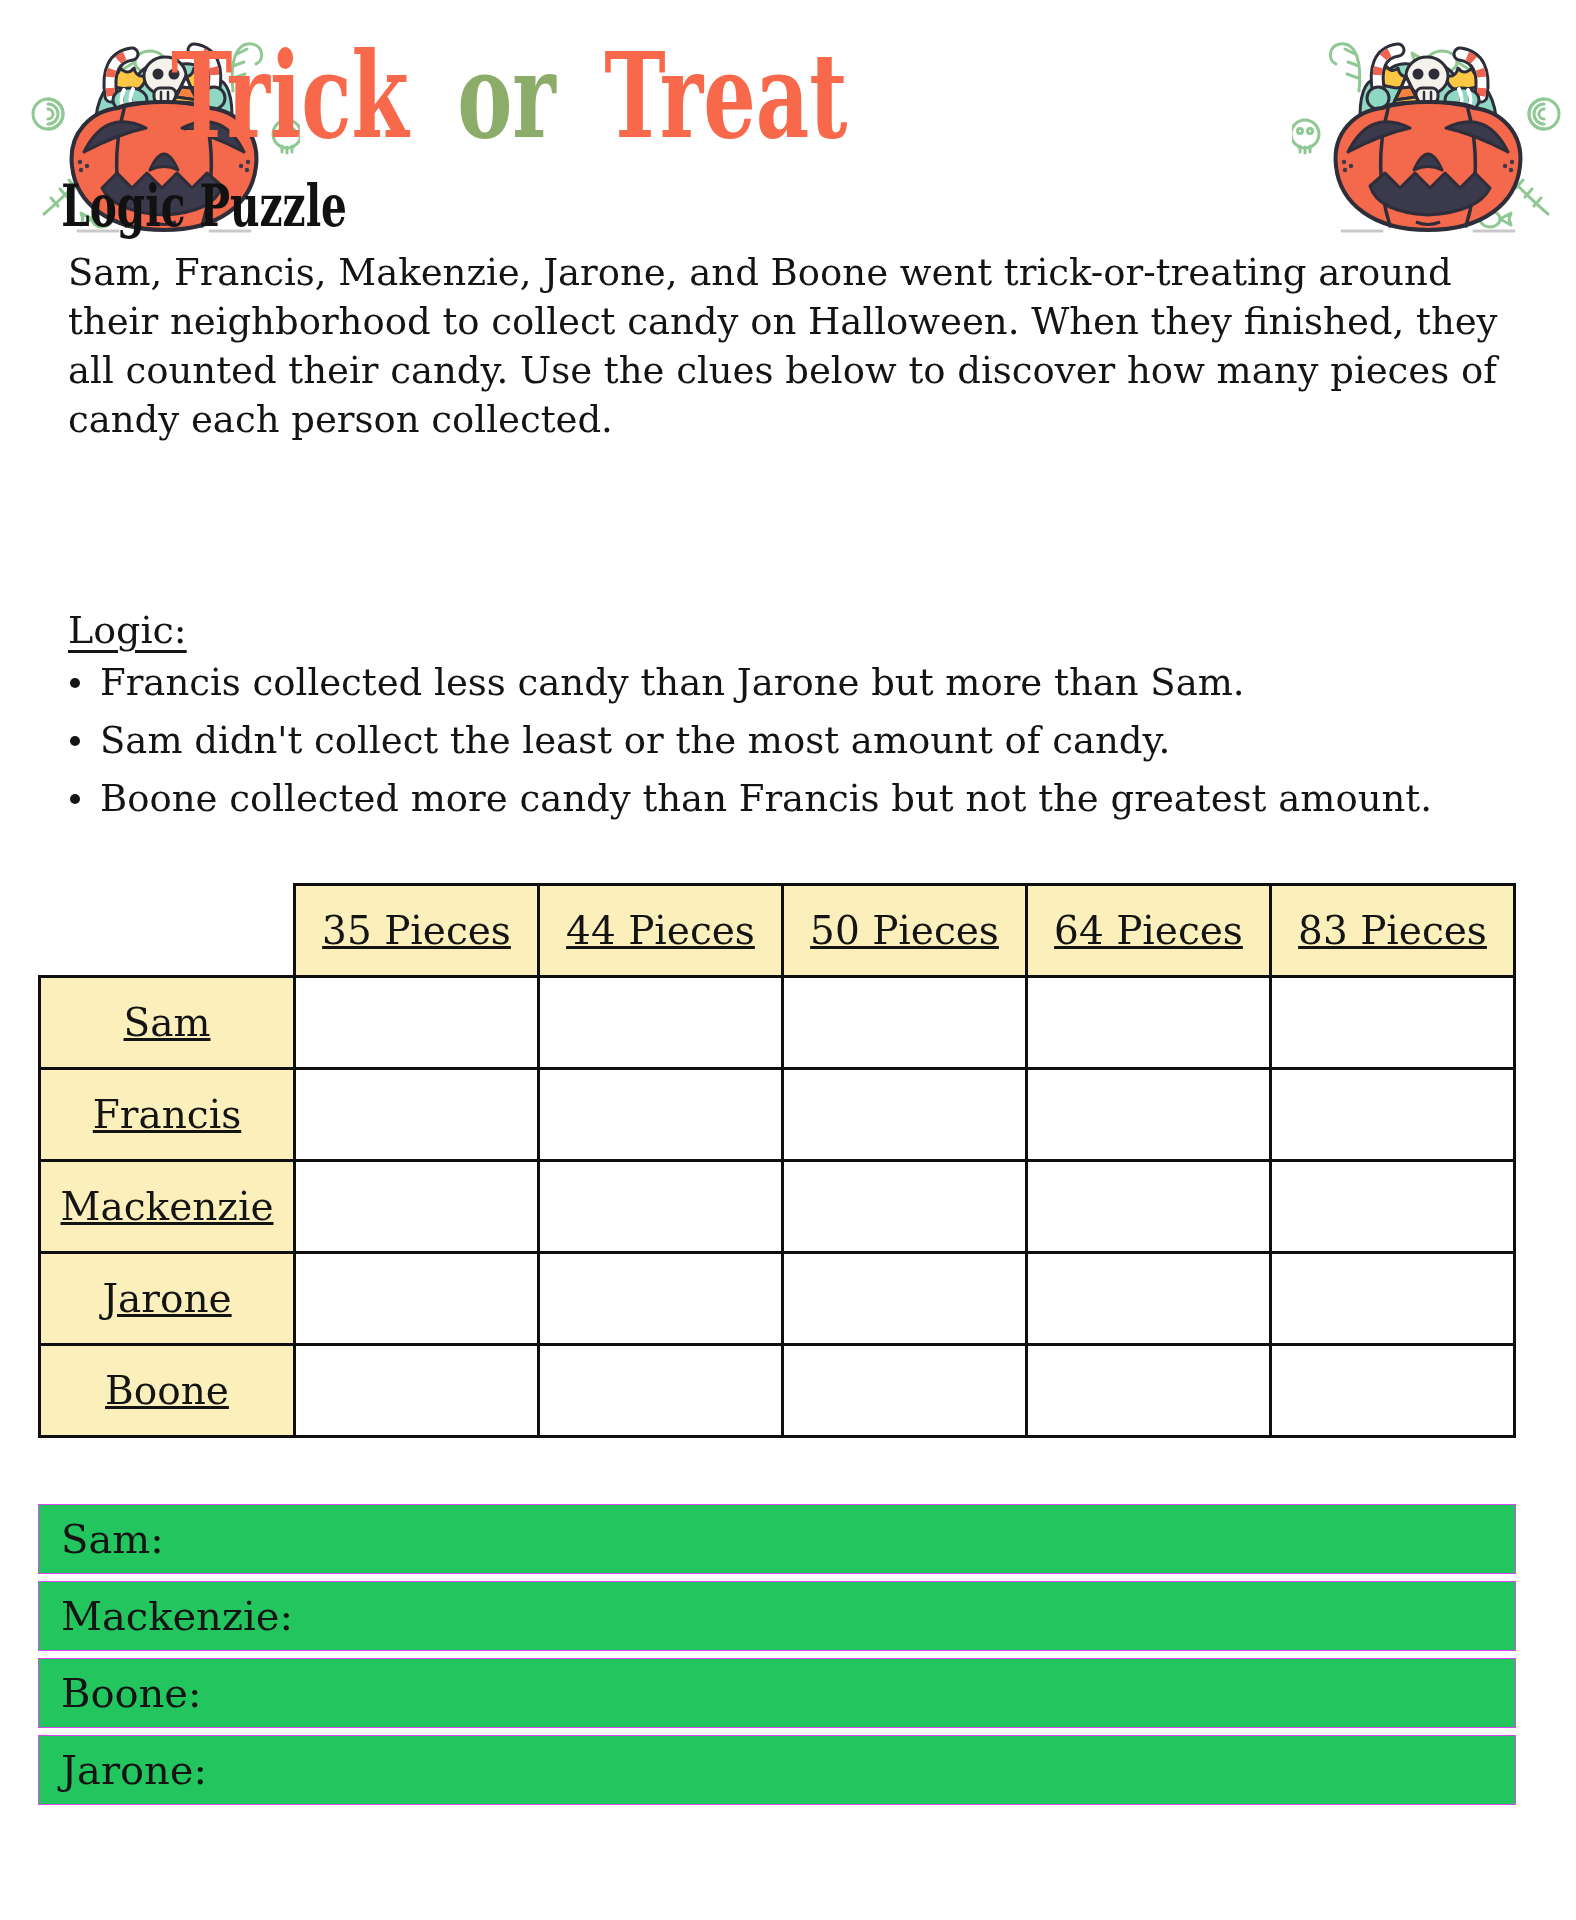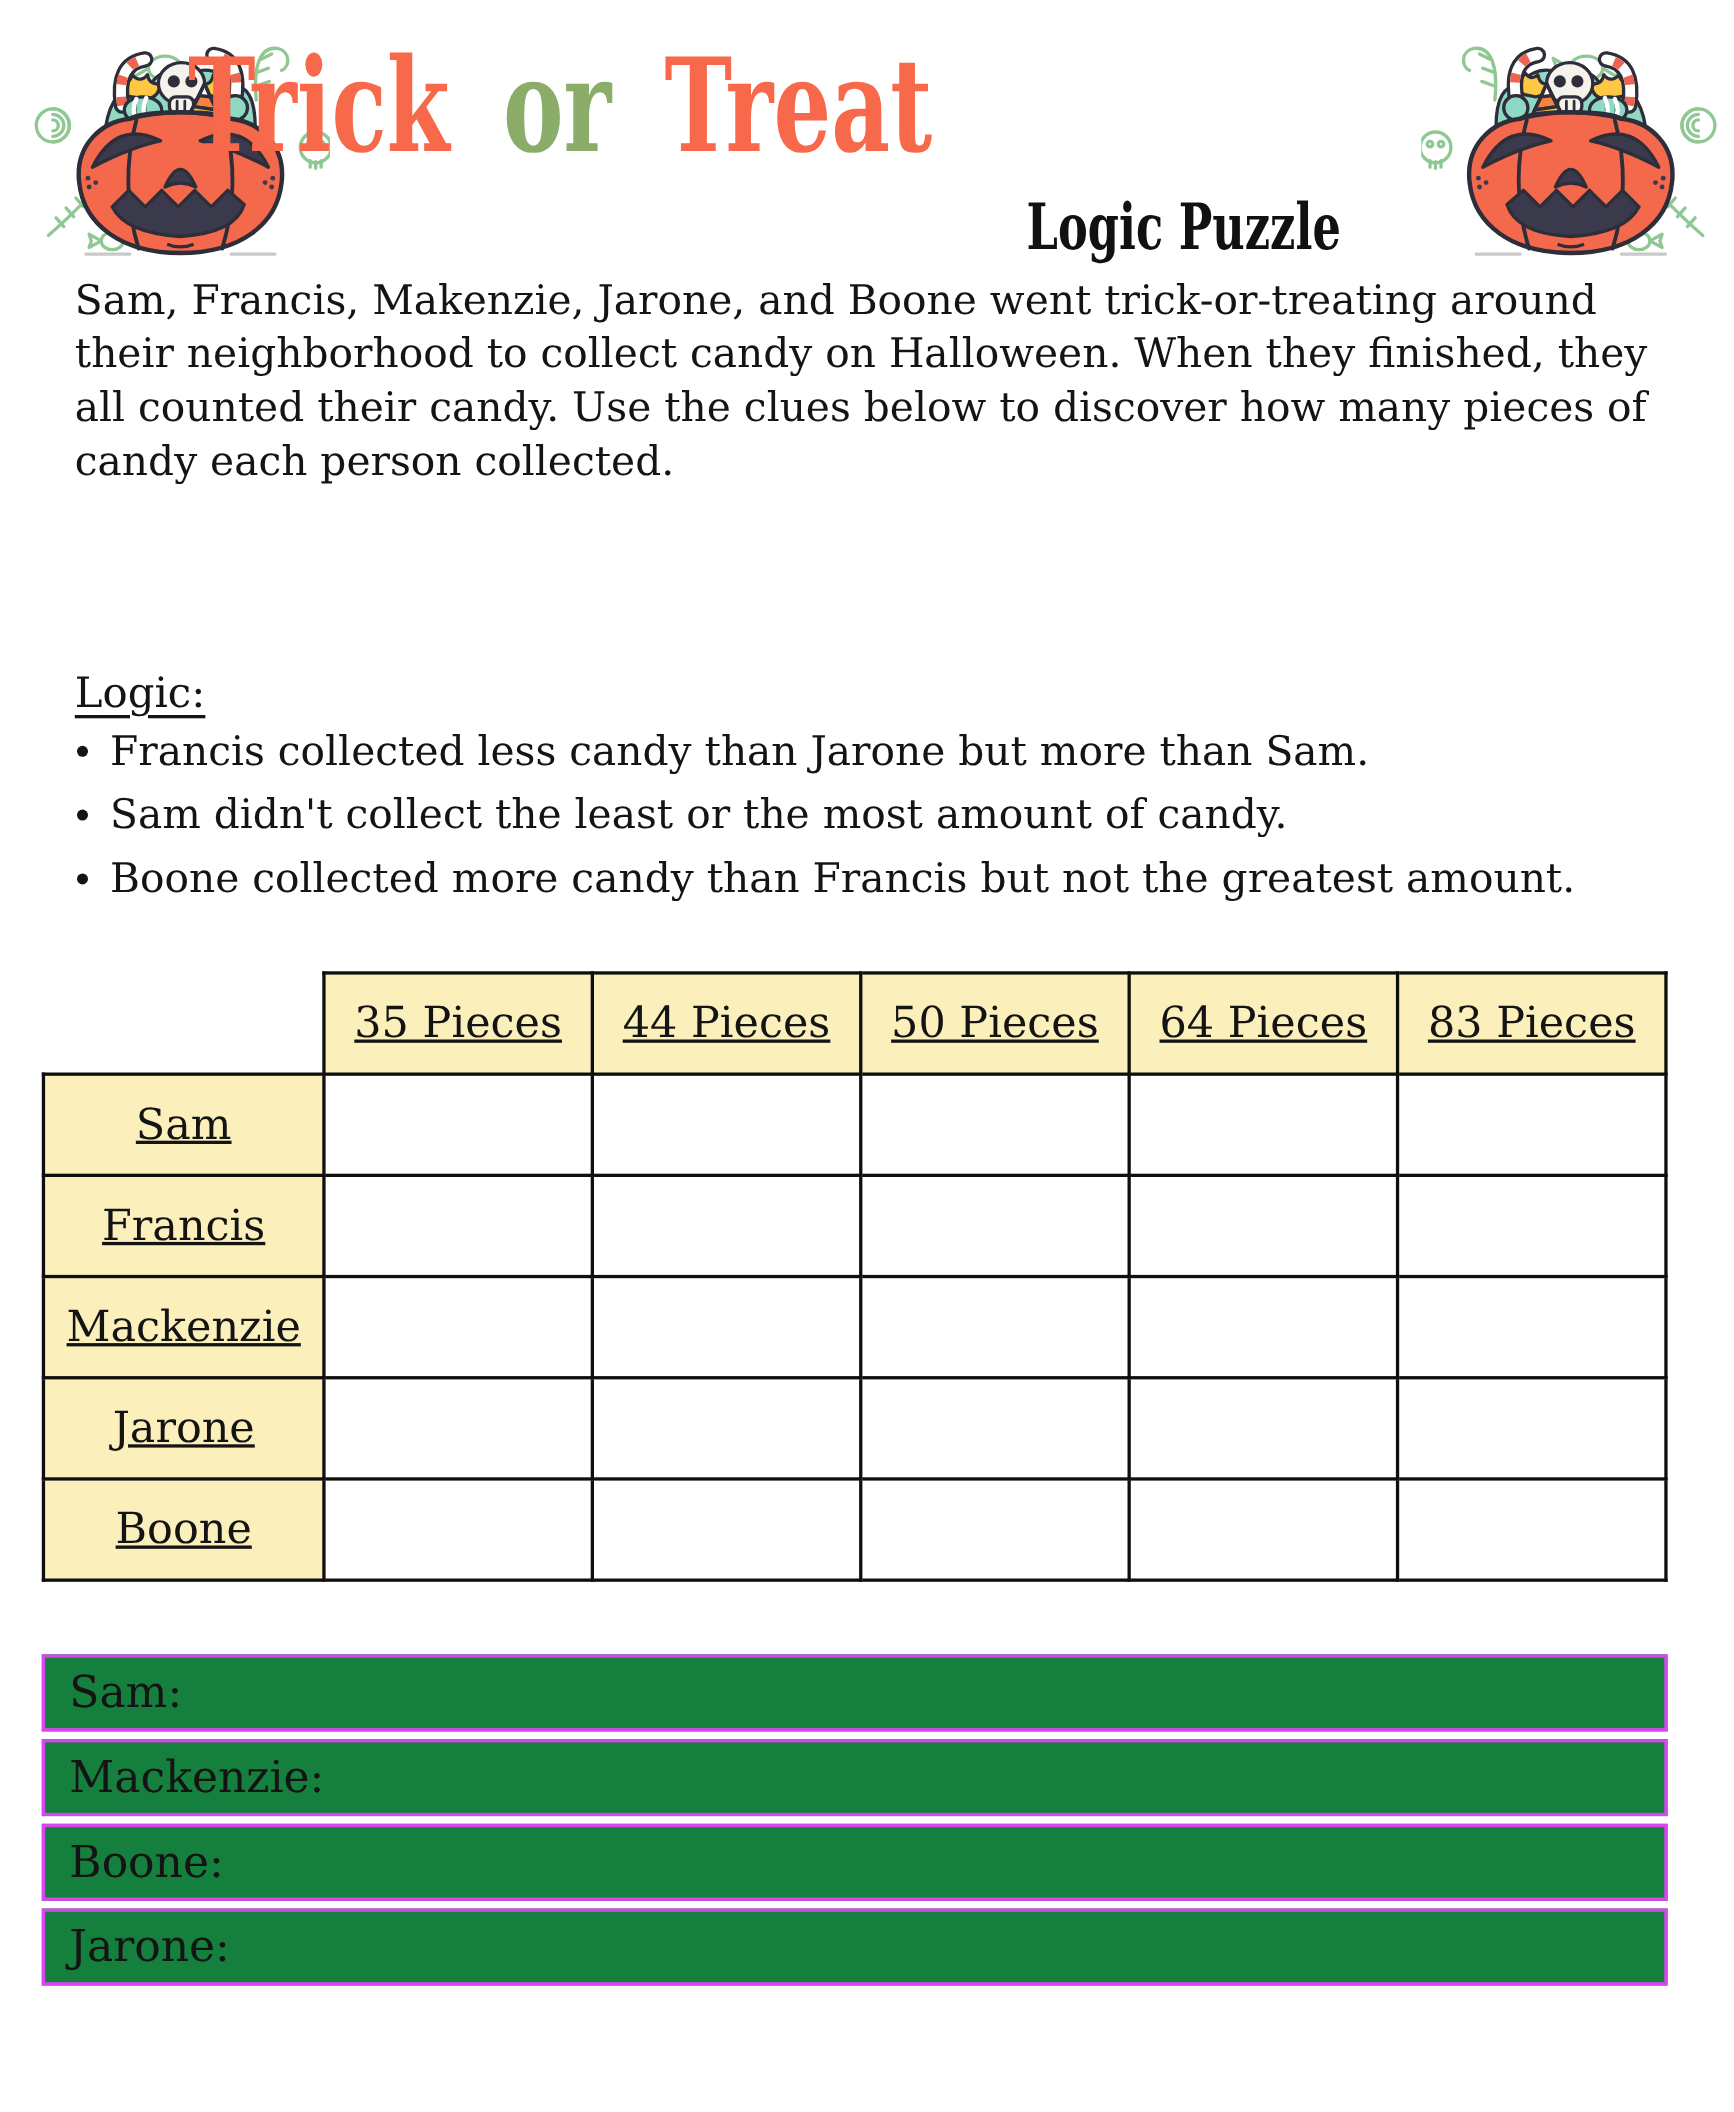--- a/index.html
+++ b/index.html
@@ -9,21 +9,21 @@
   }
   
   .pumpkin{position:absolute;top:16px;width:272px;height:218px;}
   .pumpkin-left{left:28px;}
   .pumpkin-right{left:1292px;}
   
   .title-row{position:absolute;left:0;top:22px;width:1280px;text-align:left;padding-left:12px;}
   .title-scale{display:inline-block;transform:scaleX(0.70);transform-origin:center;
     white-space:nowrap;font-weight:bold;font-size:118px;line-height:1.25;}
   .title-word{margin:0 14px;}
-  .subtitle-row{position:absolute;left:0;top:172px;width:1280px;text-align:right;}
+  .subtitle-row{position:absolute;left:0;top:172px;width:1280px;text-align:left;}
   .subtitle-scale{display:inline-block;transform:scaleX(0.70);transform-origin:center;
     white-space:nowrap;font-weight:bold;font-size:58px;color:#111;}
   
   .intro{position:absolute;left:68px;top:248px;width:1468px;margin:0;
     font-size:37px;line-height:49px;white-space:pre-line;}
   
   .clues-heading{position:absolute;left:68px;top:608px;font-size:38px;
     text-decoration:underline;text-underline-offset:7px;text-decoration-thickness:3px;}
   .clues{position:absolute;left:68px;top:654px;width:1430px;margin:0;padding:0;list-style:none;}
   .clues li{position:relative;padding-left:32px;font-size:37px;line-height:58px;}
@@ -34,21 +34,21 @@
     border-collapse:collapse;table-layout:fixed;}
   .grid col.name-col{width:255px;}
   .grid th,.grid td{border:3px solid #0f0f0f;padding:0;height:89px;
     font-size:39px;font-weight:normal;text-align:center;vertical-align:middle;text-decoration:underline;}
   .grid .head-cell,.grid .row-head{background:#FBF0BC;}
   .grid td.cell{background:#ffffff;}
   .grid td.corner{border:none;background:transparent;}
   
   .answers{position:absolute;left:38px;top:1504px;width:1478px;
     display:flex;flex-direction:column;gap:7px;}
-  .answer-box{box-sizing:border-box;height:70px;border:3px solid #d946ef;background:#15803d;
+  .answer-box{box-sizing:border-box;height:70px;border:1px solid #d946ef;background:#22c55e;
     display:flex;align-items:center;padding-left:22px;}
   .answer-label{font-size:40px;}
 </style>
 </head>
 <body>
 
 <svg width="0" height="0" style="position:absolute" aria-hidden="true">
   <defs>
     <g id="pumpkin-art">
 

